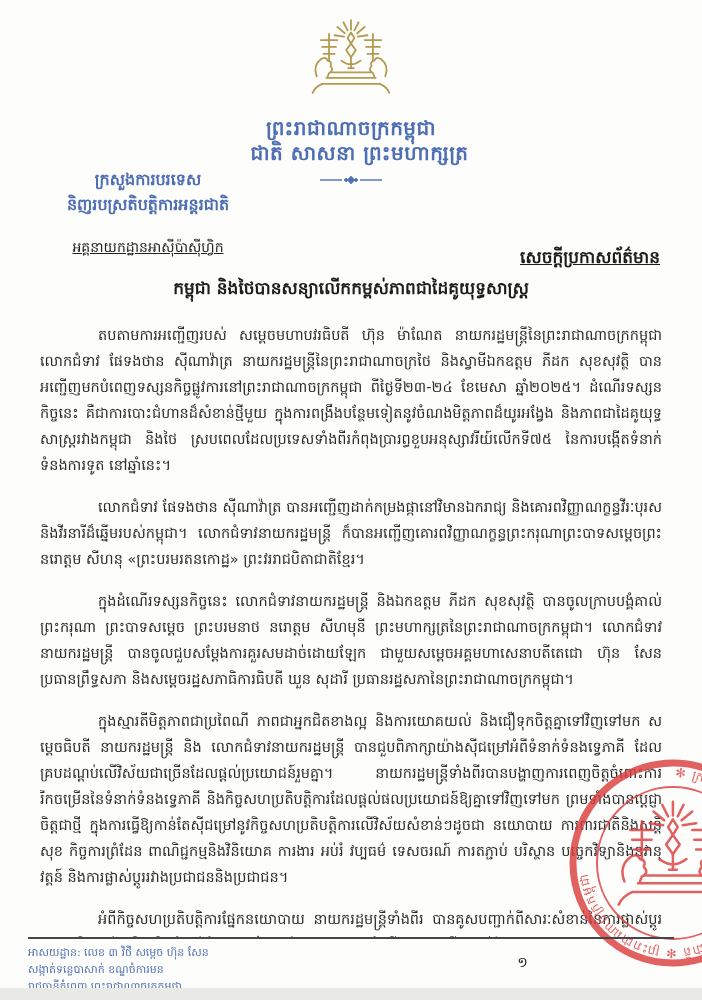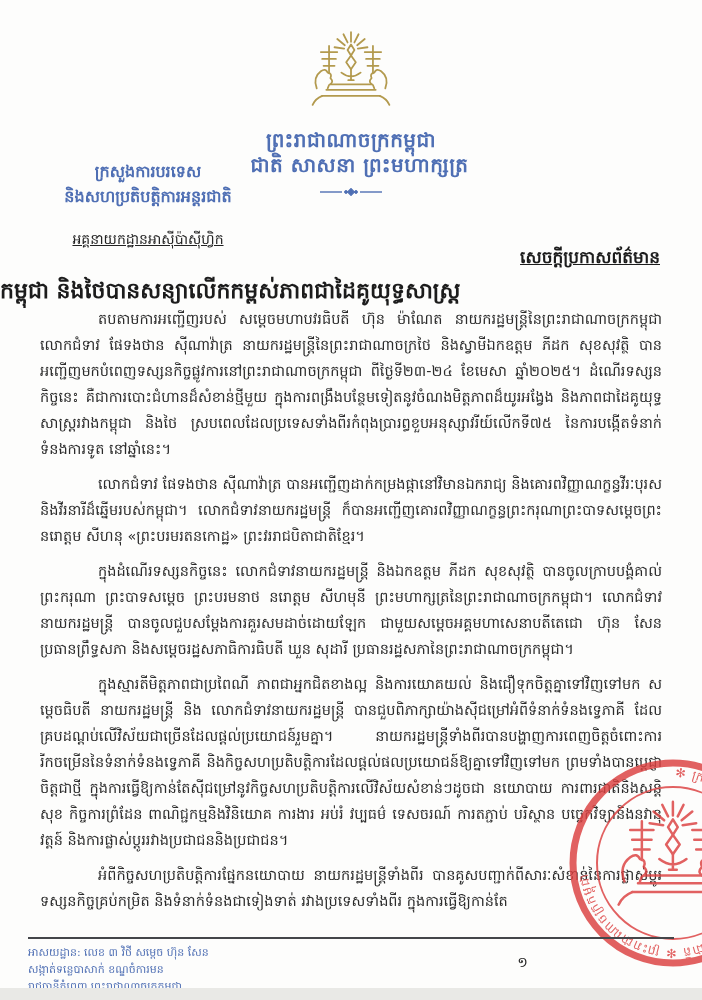--- a/index.html
+++ b/index.html
@@ -3,40 +3,40 @@
 <meta charset="utf-8">
 <style>
   * { margin:0; padding:0; box-sizing:border-box; }
   html,body { background:#ffffff; }
   .page {
     position:relative; width:702px; height:1000px; margin:0 auto;
     background:#fdfdfc; overflow:hidden;
     font-family:"DejaVu Sans", sans-serif;
   }
   
-  .header { position:absolute; top:24px; left:0; right:0; text-align:center; }
+  .header { position:absolute; top:12px; left:0; right:0; text-align:center; }
   .emblem-gold { width:96px; height:100px; color:#b39a4e; display:inline-block; }
   .kingdom-line { font-size:20px; font-weight:bold; color:#4f6fb4; line-height:1.25; letter-spacing:.5px; }
   .motto-line   { font-size:20px; font-weight:bold; color:#4f6fb4; line-height:1.25; letter-spacing:.5px;margin-left:17px; }
   .ornament { margin-top:3px; color:#4f6fb4; }
   
-  .letterhead { position:absolute; top:160px; left:30px; width:236px; text-align:center; }
+  .letterhead { position:absolute; top:168px; left:30px; width:236px; text-align:center; }
   .ministry-line { font-size:16px; font-weight:bold; color:#4f6fb4; line-height:1.55; }
   .department-line { font-size:14px; color:#222; text-decoration:underline; margin-top:20px; }
   
   .doc-type { position:absolute; top:246px; right:42px; font-size:17px; font-weight:bold;
               color:#1c1c1c; text-decoration:underline;margin-left:32px; }
-  .doc-title { position:absolute; top:277px; left:0; right:0; text-align:left;
-               font-size:22px; font-weight:bold; color:#1c1c1c; }
+  .doc-title { position:absolute; top:277px; left:0; right:0; text-align:center;
+               font-size:17px; font-weight:bold; color:#1c1c1c; }
   
   .body-text { position:absolute; top:306px; left:40px; right:40px; height:632px;
                overflow:hidden; color:#2b2b2b; font-size:14.5px; line-height:26px;
                text-align:justify; }
   .body-text p { text-indent:58px; margin-bottom:9px;
-                 overflow-wrap:anywhere; word-break:break-word; }
+                 overflow-wrap:anywhere; word-break:break-word;margin-top:16px; }
   
   .seal { position:absolute; top:752px; left:562px; width:222px; height:222px;
           opacity:.82; pointer-events:none; }
   
   .footer-rule { position:absolute; top:937px; left:28px; right:28px;
                  border-top:2px solid #44464a; }
   .footer { position:absolute; top:944px; left:28px; right:28px;
             display:flex; align-items:flex-start; color:#4f6fb4; font-size:11px;
             line-height:1.55;gap:43px; }
   .footer-left  { width:300px; }
@@ -89,21 +89,21 @@
           <circle cx="26" cy="4" r="1.4"></circle>
           <rect x="28.5" y="1.5" width="5" height="5" transform="rotate(45 31 4)"></rect>
           <circle cx="36" cy="4" r="1.4"></circle>
         </g>
       </svg>
     </div>
   </div>
 
   <div class="letterhead">
     <div class="ministry-line">ក្រសួងការបរទេស</div>
-    <div class="ministry-line">និងសហប្រតិបត្តិការអន្តរជាតិ</div>
+    <div class="ministry-line">និញរបស្រតិបត្តិការអន្តរជាតិ</div>
     <div class="department-line">អគ្គនាយកដ្ឋានអាស៊ីប៉ាស៊ីហ្វិក</div>
   </div>
 
   <div class="doc-type">សេចក្តីប្រកាសព័ត៌មាន</div>
   <div class="doc-title">កម្ពុជា និងថៃបានសន្យាលើកកម្ពស់ភាពជាដៃគូយុទ្ធសាស្ត្រ</div>
 
   <div class="body-text">
     <p>តបតាមការអញ្ជើញរបស់ សម្តេចមហាបវរធិបតី ហ៊ុន ម៉ាណែត នាយករដ្ឋមន្ត្រីនៃព្រះរាជាណាចក្រកម្ពុជា លោកជំទាវ ផែទងថាន ស៊ីណាវ៉ាត្រ នាយករដ្ឋមន្ត្រីនៃព្រះរាជាណាចក្រថៃ និងស្វាមីឯកឧត្តម ភីដក សុខសុវត្ថិ បានអញ្ជើញមកបំពេញទស្សនកិច្ចផ្លូវការនៅព្រះរាជាណាចក្រកម្ពុជា ពីថ្ងៃទី២៣-២៤ ខែមេសា ឆ្នាំ២០២៥។ ដំណើរទស្សនកិច្ចនេះ គឺជាការបោះជំហានដ៏សំខាន់ថ្មីមួយ ក្នុងការពង្រឹងបន្ថែមទៀតនូវចំណងមិត្តភាពដ៏យូរអង្វែង និងភាពជាដៃគូយុទ្ធសាស្ត្ររវាងកម្ពុជា និងថៃ ស្របពេលដែលប្រទេសទាំងពីរកំពុងប្រារព្ធខួបអនុស្សាវរីយ៍លើកទី៧៥ នៃការបង្កើតទំនាក់ទំនងការទូត នៅឆ្នាំនេះ។</p>
     <p>លោកជំទាវ ផែទងថាន ស៊ីណាវ៉ាត្រ បានអញ្ជើញដាក់កម្រងផ្កានៅវិមានឯករាជ្យ និងគោរពវិញ្ញាណក្ខន្ធវីរៈបុរស និងវីរនារីដ៏ឆ្នើមរបស់កម្ពុជា។ លោកជំទាវនាយករដ្ឋមន្ត្រី ក៏បានអញ្ជើញគោរពវិញ្ញាណក្ខន្ធព្រះករុណាព្រះបាទសម្តេចព្រះ នរោត្តម សីហនុ «ព្រះបរមរតនកោដ្ឋ» ព្រះវររាជបិតាជាតិខ្មែរ។</p>
     <p>ក្នុងដំណើរទស្សនកិច្ចនេះ លោកជំទាវនាយករដ្ឋមន្ត្រី និងឯកឧត្តម ភីដក សុខសុវត្ថិ បានចូលក្រាបបង្គំគាល់ព្រះករុណា ព្រះបាទសម្តេច ព្រះបរមនាថ នរោត្តម សីហមុនី ព្រះមហាក្សត្រនៃព្រះរាជាណាចក្រកម្ពុជា។ លោកជំទាវនាយករដ្ឋមន្ត្រី បានចូលជួបសម្តែងការគួរសមដាច់ដោយឡែក ជាមួយសម្តេចអគ្គមហាសេនាបតីតេជោ ហ៊ុន សែន ប្រធានព្រឹទ្ធសភា និងសម្តេចរដ្ឋសភាធិការធិបតី ឃួន សុដារី ប្រធានរដ្ឋសភានៃព្រះរាជាណាចក្រកម្ពុជា។</p>

